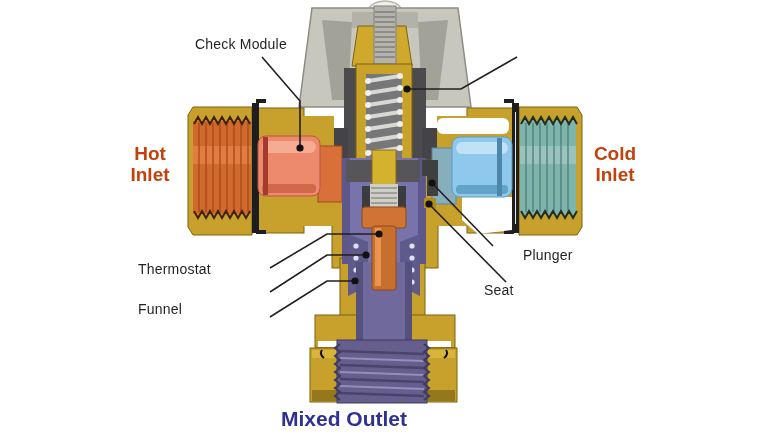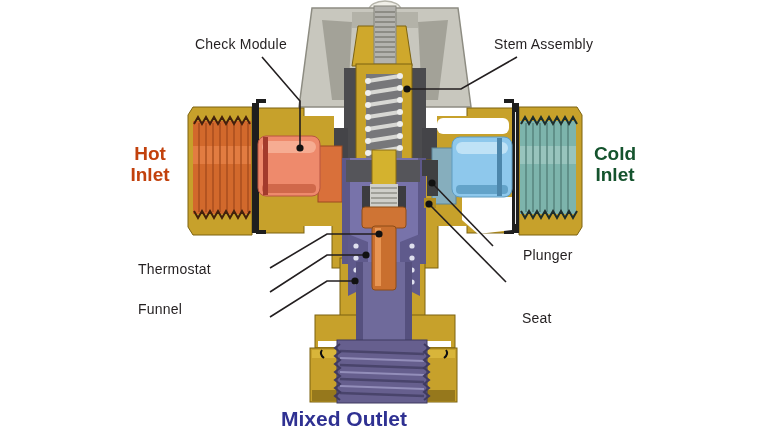--- a/index.html
+++ b/index.html
@@ -11,21 +11,21 @@
   .callout{
     position:absolute;font-size:14px;color:#231f20;letter-spacing:.2px;
     white-space:nowrap;
   }
   .callout.right{}
   .port-label{
     position:absolute;font-weight:bold;font-size:19px;line-height:21px;
     text-align:center;white-space:pre-line;
   }
   .hot{color:#c2410c;}
-  .cold{color:#14532d;}
+  .cold{color:#c2410c;}
   .outlet-label{
     position:absolute;font-weight:bold;font-size:21px;color:#2f3192;
     text-align:left;white-space:nowrap;
   }
 </style>
 </head>
 <body>
 
 <div class="stage">
 
@@ -249,27 +249,26 @@
     <circle cx="407" cy="89" r="3.6"></circle>
     <circle cx="379" cy="234" r="3.6"></circle>
     <circle cx="366" cy="255" r="3.6"></circle>
     <circle cx="355" cy="281" r="3.6"></circle>
     <circle cx="432" cy="183" r="3.6"></circle>
     <circle cx="429" cy="204" r="3.6"></circle>
   </g>
 </svg>
 
   <div class="callout" style="left:195px;top:36px;">Check Module</div>
-  <div class="callout" style="left:494px;top:36px;">Stem Assembly</div>
 
   <div class="port-label hot" style="left:100px;top:143px;width:100px;">Hot
 Inlet</div>
   <div class="port-label cold" style="left:565px;top:143px;width:100px;">Cold
 Inlet</div>
 
   <div class="callout right" style="left:138px;top:261px;width:124px;">Thermostat</div>
   <div class="callout right" style="left:138px;top:285px;width:124px;margin-top:16px;">Funnel</div>
 
   <div class="callout" style="left:495px;top:247px;margin-left:28px;">Plunger</div>
-  <div class="callout" style="left:522px;top:282px;margin-top:28px;">Seat</div>
+  <div class="callout" style="left:484px;top:282px;">Seat</div>
 
   <div class="outlet-label" style="left:281px;top:407px;width:220px;">Mixed Outlet</div>
 </div>
 
 </body></html>

